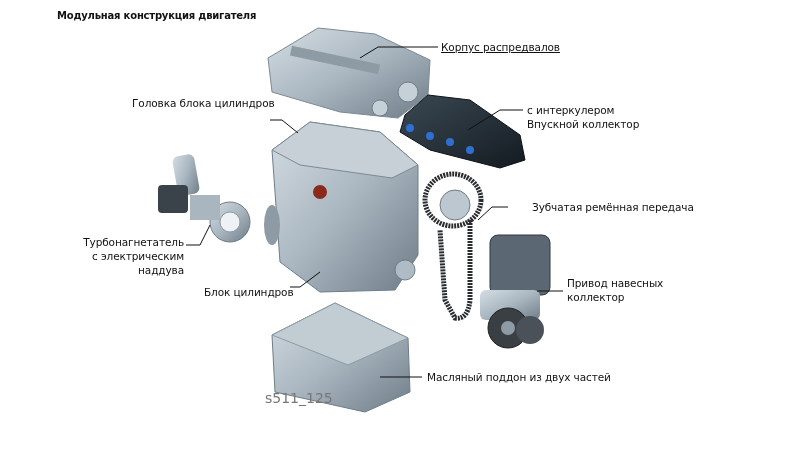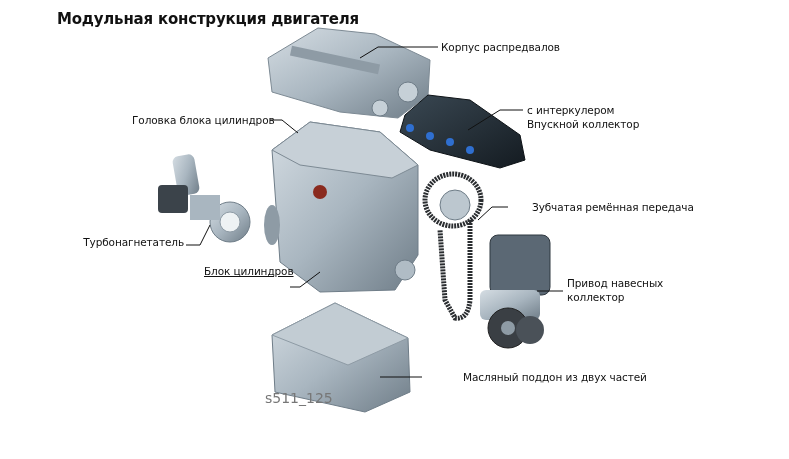--- a/index.html
+++ b/index.html
@@ -1,17 +1,17 @@
 <!DOCTYPE html>
 <html><head>
 <meta charset="utf-8">
 <style>
   html, body { margin: 0; padding: 0; background: #ffffff; }
   body { width: 789px; height: 459px; position: relative; overflow: hidden; font-family: "DejaVu Sans", sans-serif; }
-  .title { position: absolute; left: 57px; top: 10px; font-weight: bold; font-size: 15px; color: #111; letter-spacing: -0.2px; }
+  .title { position: absolute; left: 57px; top: 10px; font-weight: bold; font-size: 10px; color: #111; letter-spacing: -0.2px; }
   .label { position: absolute; font-size: 10.5px; color: #111; line-height: 14px; white-space: nowrap; letter-spacing: -0.1px; }
   .label.right { text-align: right; }
   .figid { position: absolute; left: 265px; top: 390px; font-size: 14px; color: #777; }
   svg.art { position: absolute; left: 0; top: 0; }
 </style>
 </head>
 <body>
 
 <div class="title">Модульная конструкция двигателя</div>
 
@@ -83,37 +83,39 @@
     <polyline points="523,110 500,110 468,130"></polyline>
     <polyline points="270,120 282,120 298,133"></polyline>
     <polyline points="508,207 492,207 478,220"></polyline>
     <polyline points="186,245 200,245 210,225"></polyline>
     <polyline points="290,287 300,287 320,272"></polyline>
     <polyline points="563,291 537,291"></polyline>
     <polyline points="422,377 380,377"></polyline>
   </g>
 </svg>
 
-<div class="label" style="left:441px; top:40px;">Корпус распредвалов</div>
+<div class="label" style="left:441px; top:40px;text-decoration:underline;">Корпус распредвалов</div>
 
 <div class="label" style="left:527px; top:103px;">
   <div>с интеркулером</div>
   <div>Впускной коллектор</div>
 </div>
 
-<div class="label" style="left:132px; top:113px;">Головка блока цилиндров</div>
+<div class="label" style="left:132px; top:96px;">Головка блока цилиндров</div>
 
 <div class="label" style="left:512px; top:200px;margin-left:20px;">Зубчатая ремённая передача</div>
 
 <div class="label right" style="right:605px; top:235px;">
   <div>Турбонагнетатель</div>
+  <div>с электрическим</div>
+  <div>наддува</div>
 </div>
 
-<div class="label" style="left:204px; top:264px;text-decoration:underline;">Блок цилиндров</div>
+<div class="label" style="left:204px; top:285px;">Блок цилиндров</div>
 
 <div class="label" style="left:567px; top:276px;">
   <div>Привод навесных</div>
   <div>коллектор</div>
 </div>
 
-<div class="label" style="left:427px; top:370px;margin-left:36px;">Масляный поддон из двух частей</div>
+<div class="label" style="left:427px; top:370px;">Масляный поддон из двух частей</div>
 
 <div class="figid">s511_125</div>
 
 </body></html>

